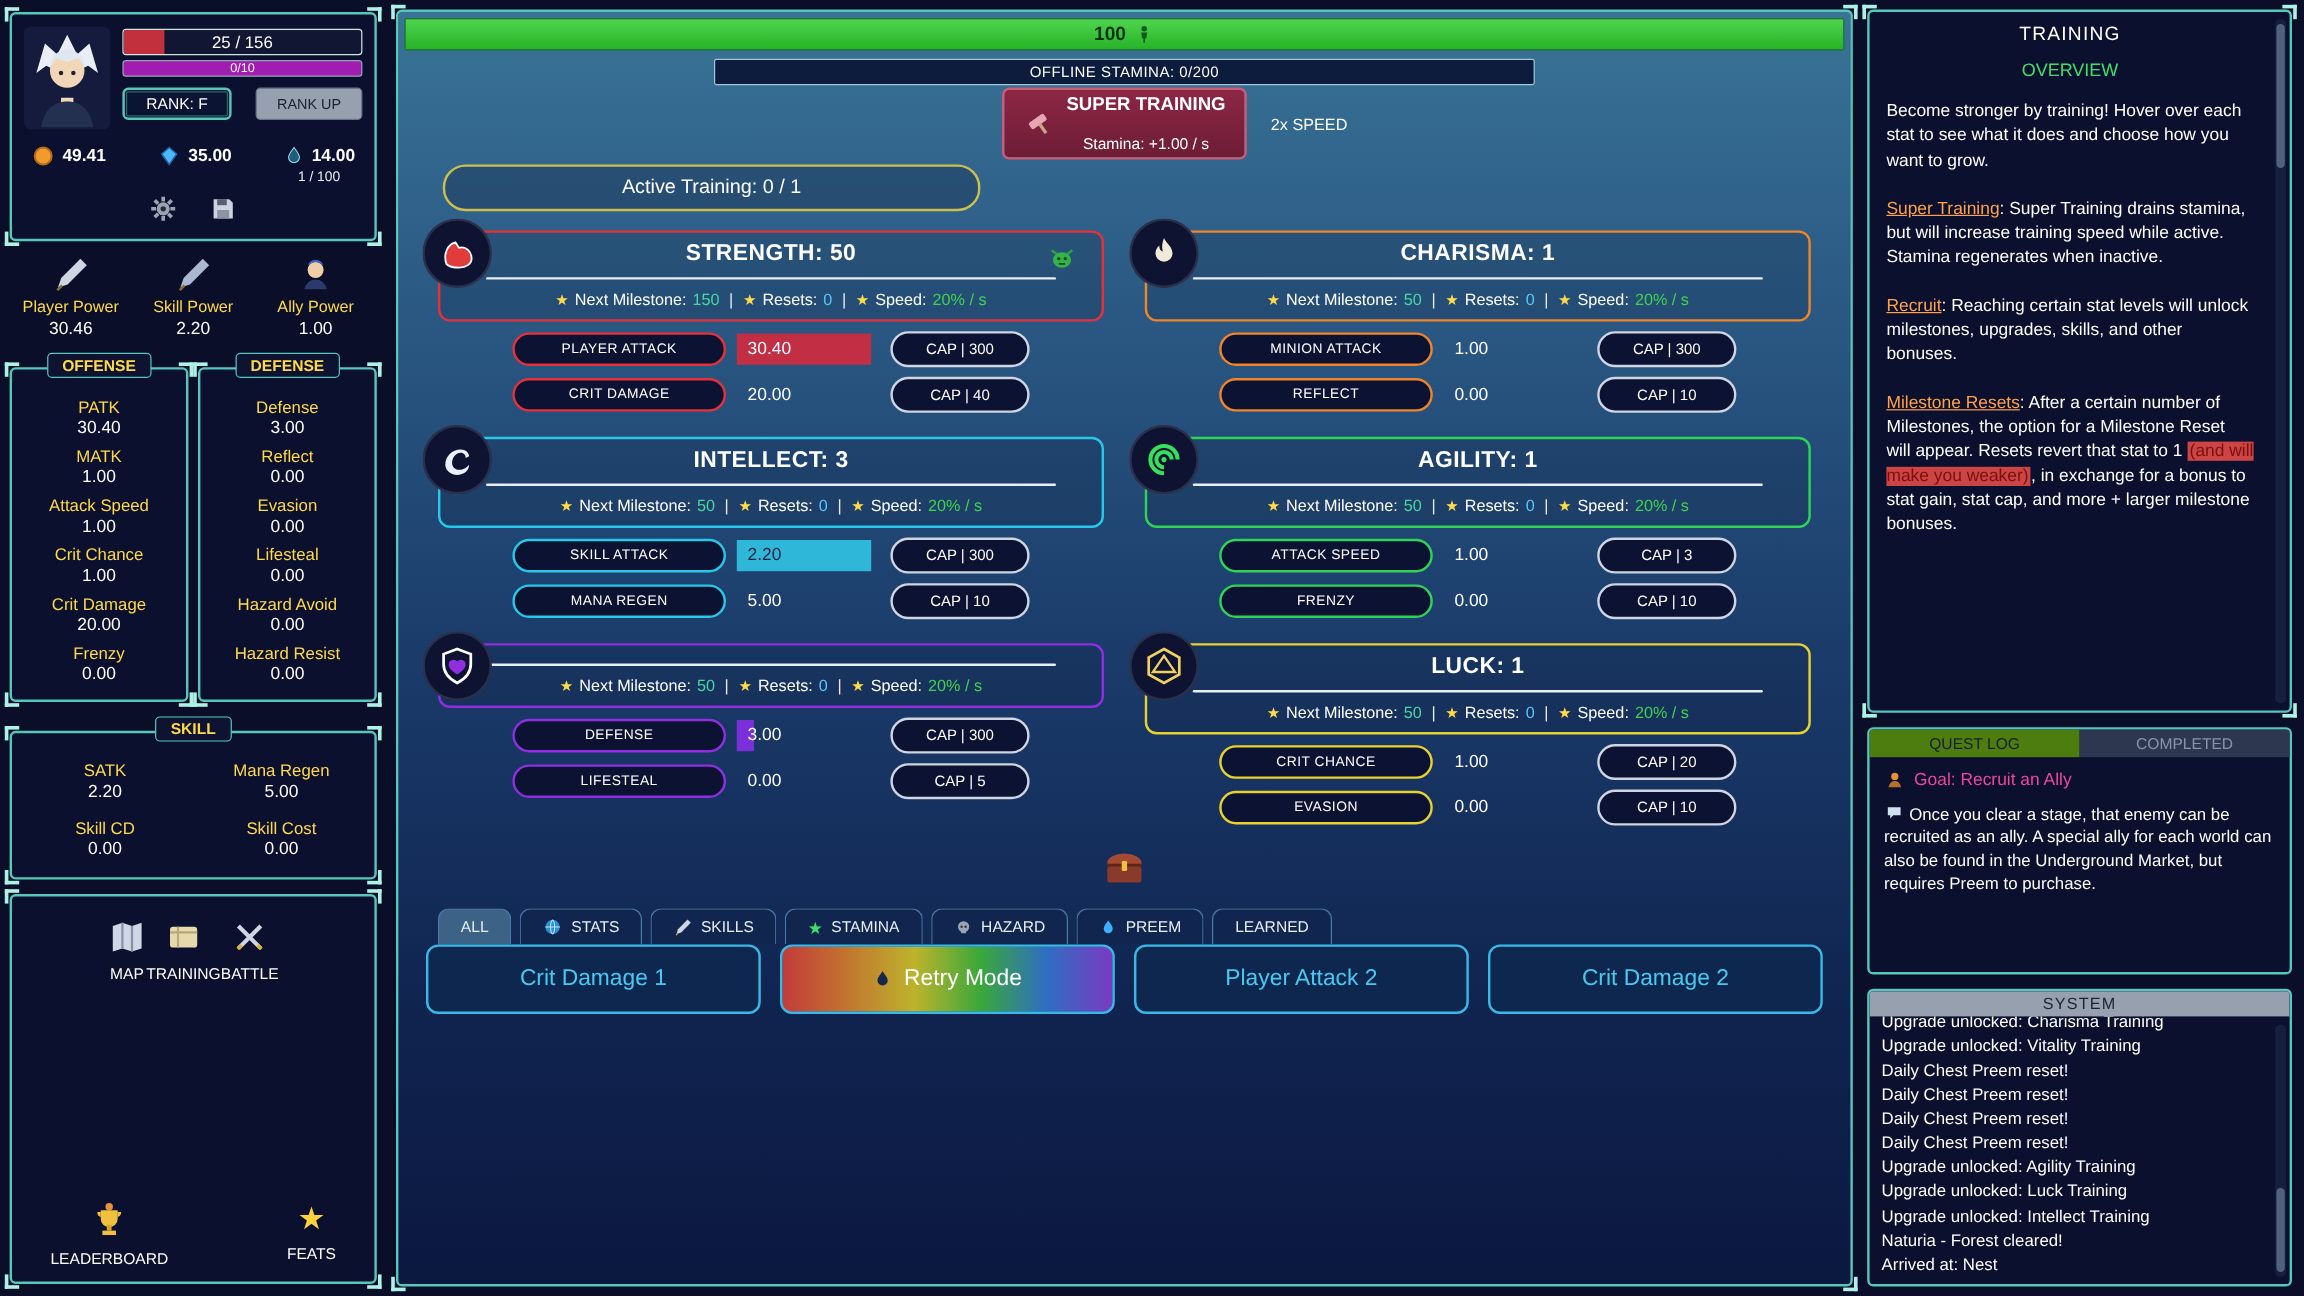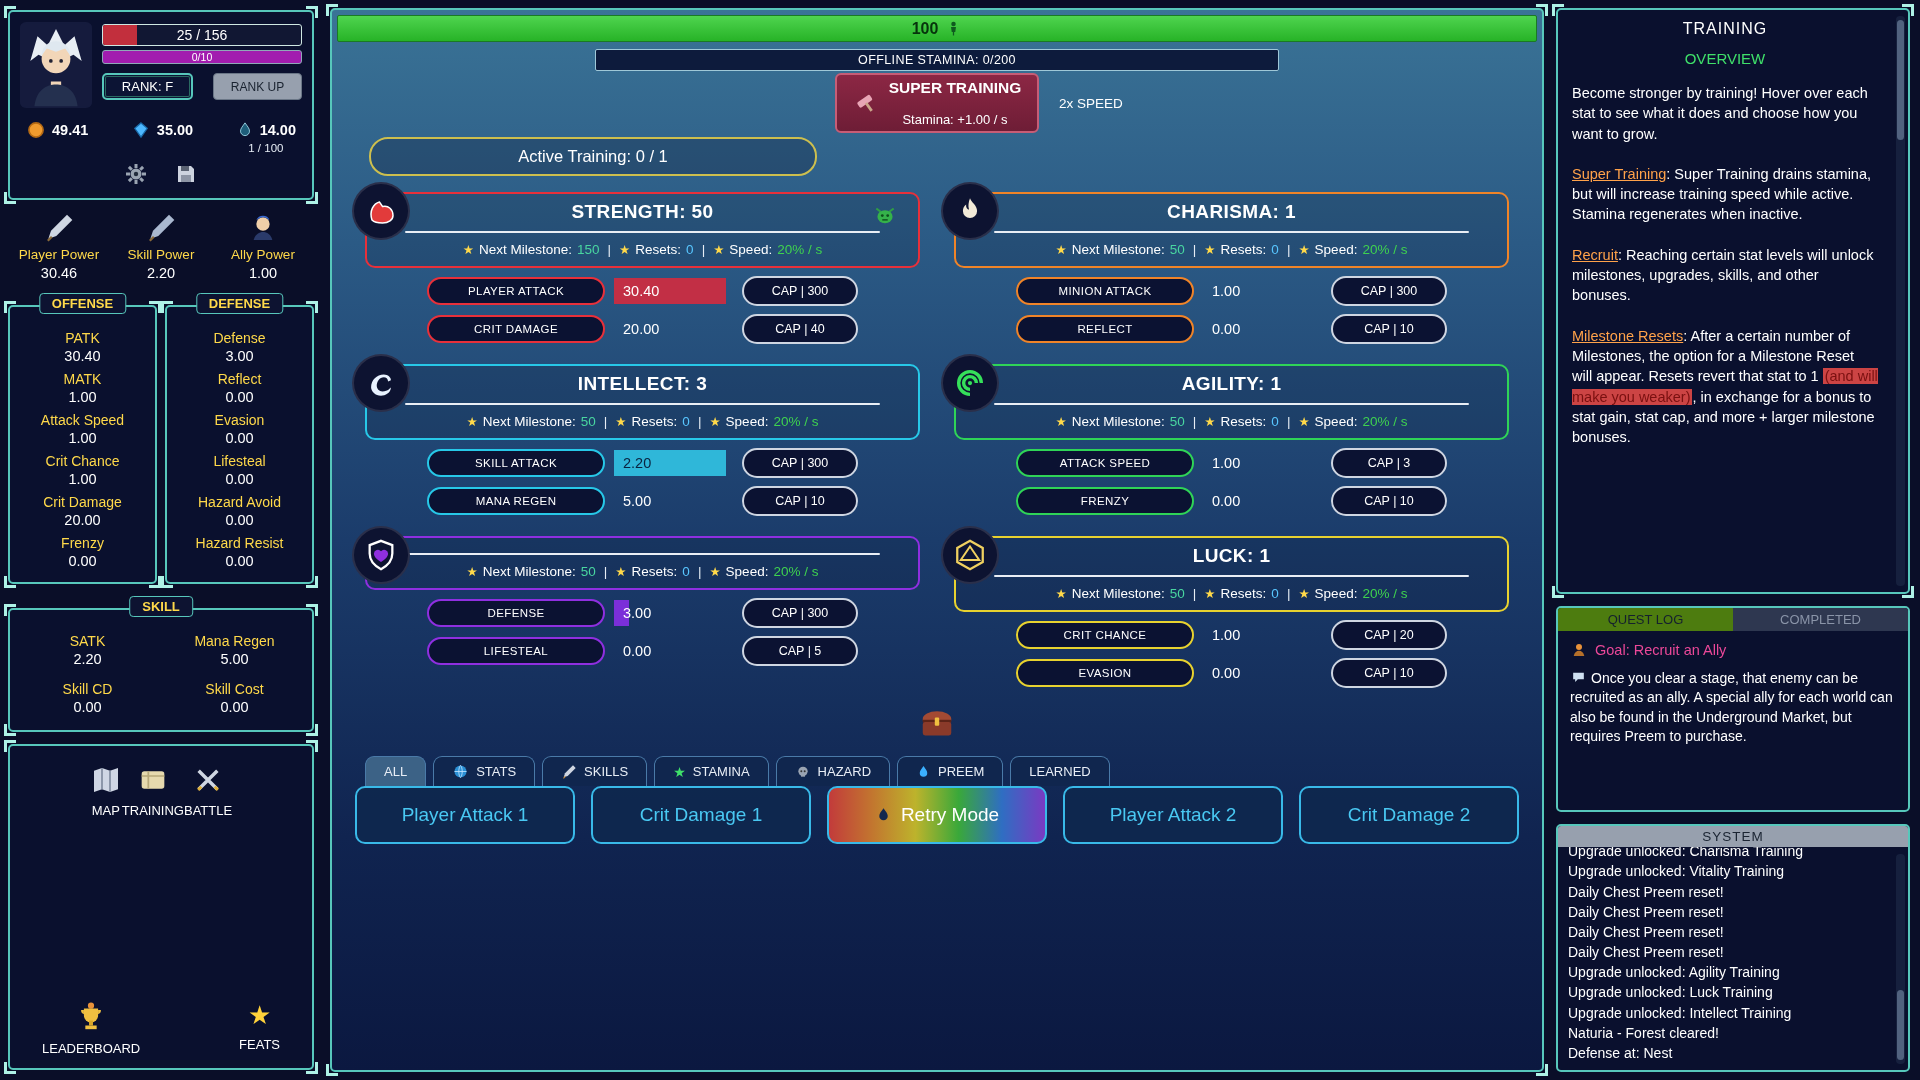--- a/index.html
+++ b/index.html
@@ -715,21 +715,20 @@
             <path d="M12 2.5C15 7 18 9.8 18 13.5a6 6 0 1 1-12 0C6 9.8 9 7 12 2.5z" fill="#3bb0ff"></path>
           </svg>
         <span>PREEM</span>
         </button>
       <button class="tab">
           <span>LEARNED</span>
         </button>
     </div>
 
     <div class="actions">
-      <button class="action">Player Attack 1</button>
       <button class="action">Crit Damage 1</button>
       <button class="action retry">
         <svg width="17" height="18" viewBox="0 0 24 24">
             <path d="M12 2.5C15 7 18 9.8 18 13.5a6 6 0 1 1-12 0C6 9.8 9 7 12 2.5z" fill="#14284e"></path>
           </svg>
         <span>Retry Mode</span>
       </button>
       <button class="action">Player Attack 2</button>
       <button class="action">Crit Damage 2</button>
     </div>
@@ -788,20 +787,20 @@
         <div class="sys-line">Upgrade unlocked: Charisma Training</div>
         <div class="sys-line">Upgrade unlocked: Vitality Training</div>
         <div class="sys-line">Daily Chest Preem reset!</div>
         <div class="sys-line">Daily Chest Preem reset!</div>
         <div class="sys-line">Daily Chest Preem reset!</div>
         <div class="sys-line">Daily Chest Preem reset!</div>
         <div class="sys-line">Upgrade unlocked: Agility Training</div>
         <div class="sys-line">Upgrade unlocked: Luck Training</div>
         <div class="sys-line">Upgrade unlocked: Intellect Training</div>
         <div class="sys-line">Naturia - Forest cleared!</div>
-        <div class="sys-line">Defense at: Nest</div>
+        <div class="sys-line">Arrived at: Nest</div>
       </div>
       <div class="vscroll" style="top:28px">
           <div class="vthumb" style="bottom:4px;height:70px"></div>
         </div>
     </div>
   </div>
 </div>
 
 </body></html>

